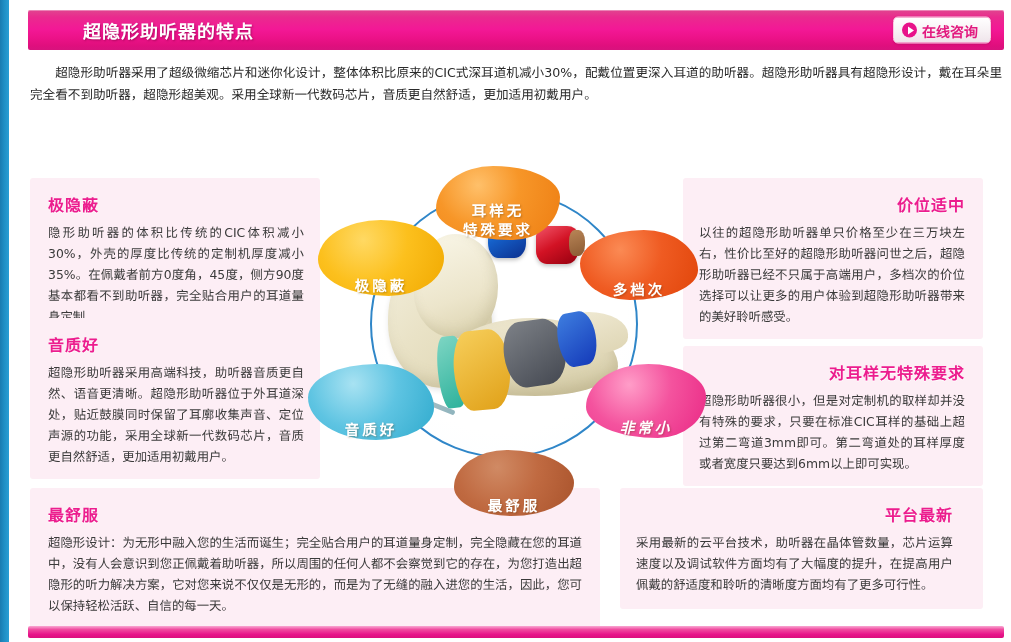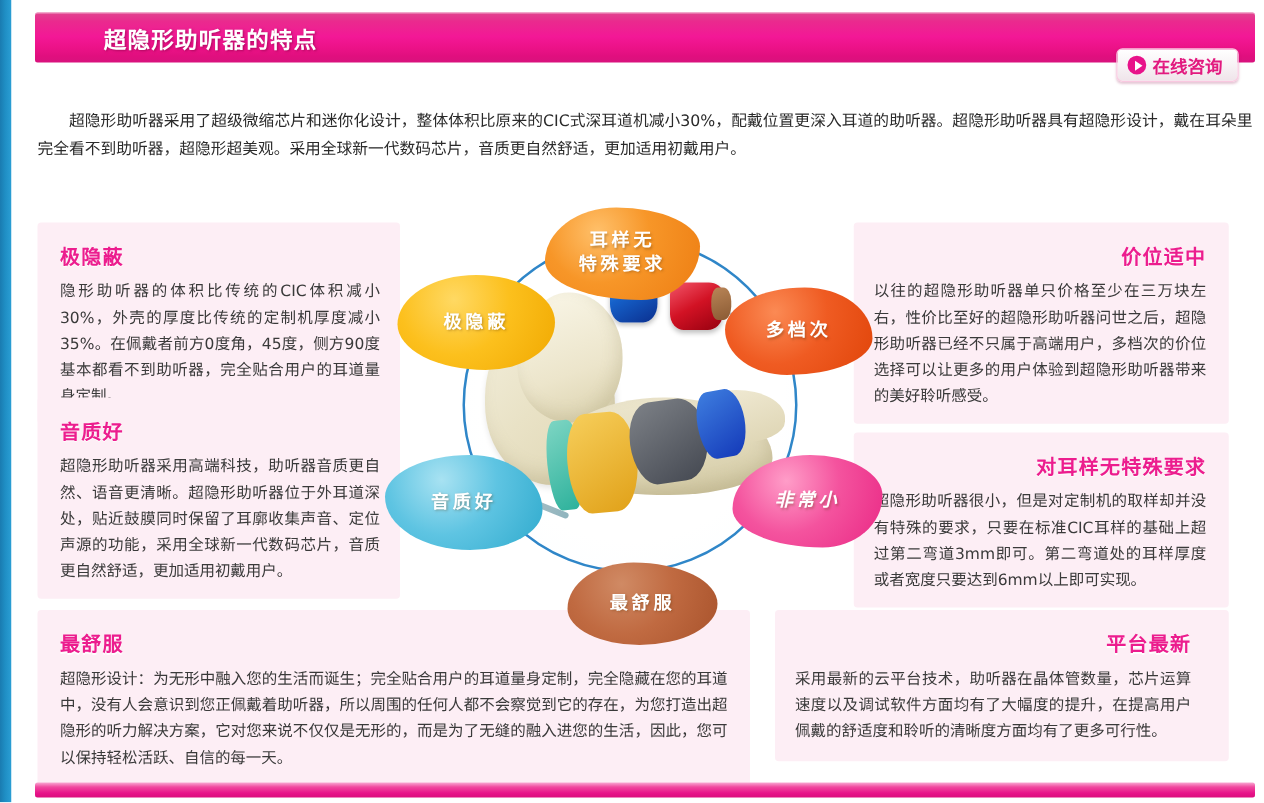--- a/index.html
+++ b/index.html
@@ -57,21 +57,20 @@
     height: 27px;
     padding: 0 12px 0 8px;
     display: flex;
     align-items: center;
     gap: 5px;
     background: linear-gradient(to bottom, #ffffff 0%, #f7f1f4 55%, #efe4ea 100%);
     border: 1px solid #f9c8e0;
     border-radius: 5px;
     cursor: pointer;
     box-shadow: 0 1px 2px rgba(140,0,70,0.22);
-    margin-top: 22px;
   }
   .consult-btn .play-ico {
     width: 15px; height: 15px;
     border-radius: 50%;
     background: #e8128a;
     position: relative;
     flex: 0 0 auto;
   }
   .consult-btn .play-ico::after {
     content: "";
@@ -86,21 +85,20 @@
     font-size: 14px;
     font-weight: bold;
     white-space: nowrap;
   }
 
   
   .intro {
     position: absolute;
     left: 30px; top: 62px;
     width: 972px;
-    margin-top: 24px;
   }
   .intro p {
     margin: 0 0 6px 0;
     font-size: 12.6px;
     line-height: 22px;
     color: #2a2a2a;
     text-indent: 2em;
     text-align: justify;
   }
 
@@ -236,21 +234,21 @@
     content:""; position:absolute; right:-1px; top:-3px;
     width: 8px; height: 8px;
     border-top: 2px solid #b9bec4; border-right: 2px solid #b9bec4;
     transform: rotate(45deg);
   }
 
   
   .blob {
     position: absolute;
     display: flex;
-    align-items: center;
+    align-items: flex-end;
     justify-content: center;
     color: #ffffff;
     font-weight: bold;
     font-size: 14.5px;
     letter-spacing: 3px;
     text-align: center;
     line-height: 19px;
     text-shadow: 1px 1px 2px rgba(90,50,0,0.35);
     border-radius: 48% 52% 42% 58% / 62% 46% 54% 38%;
   }

